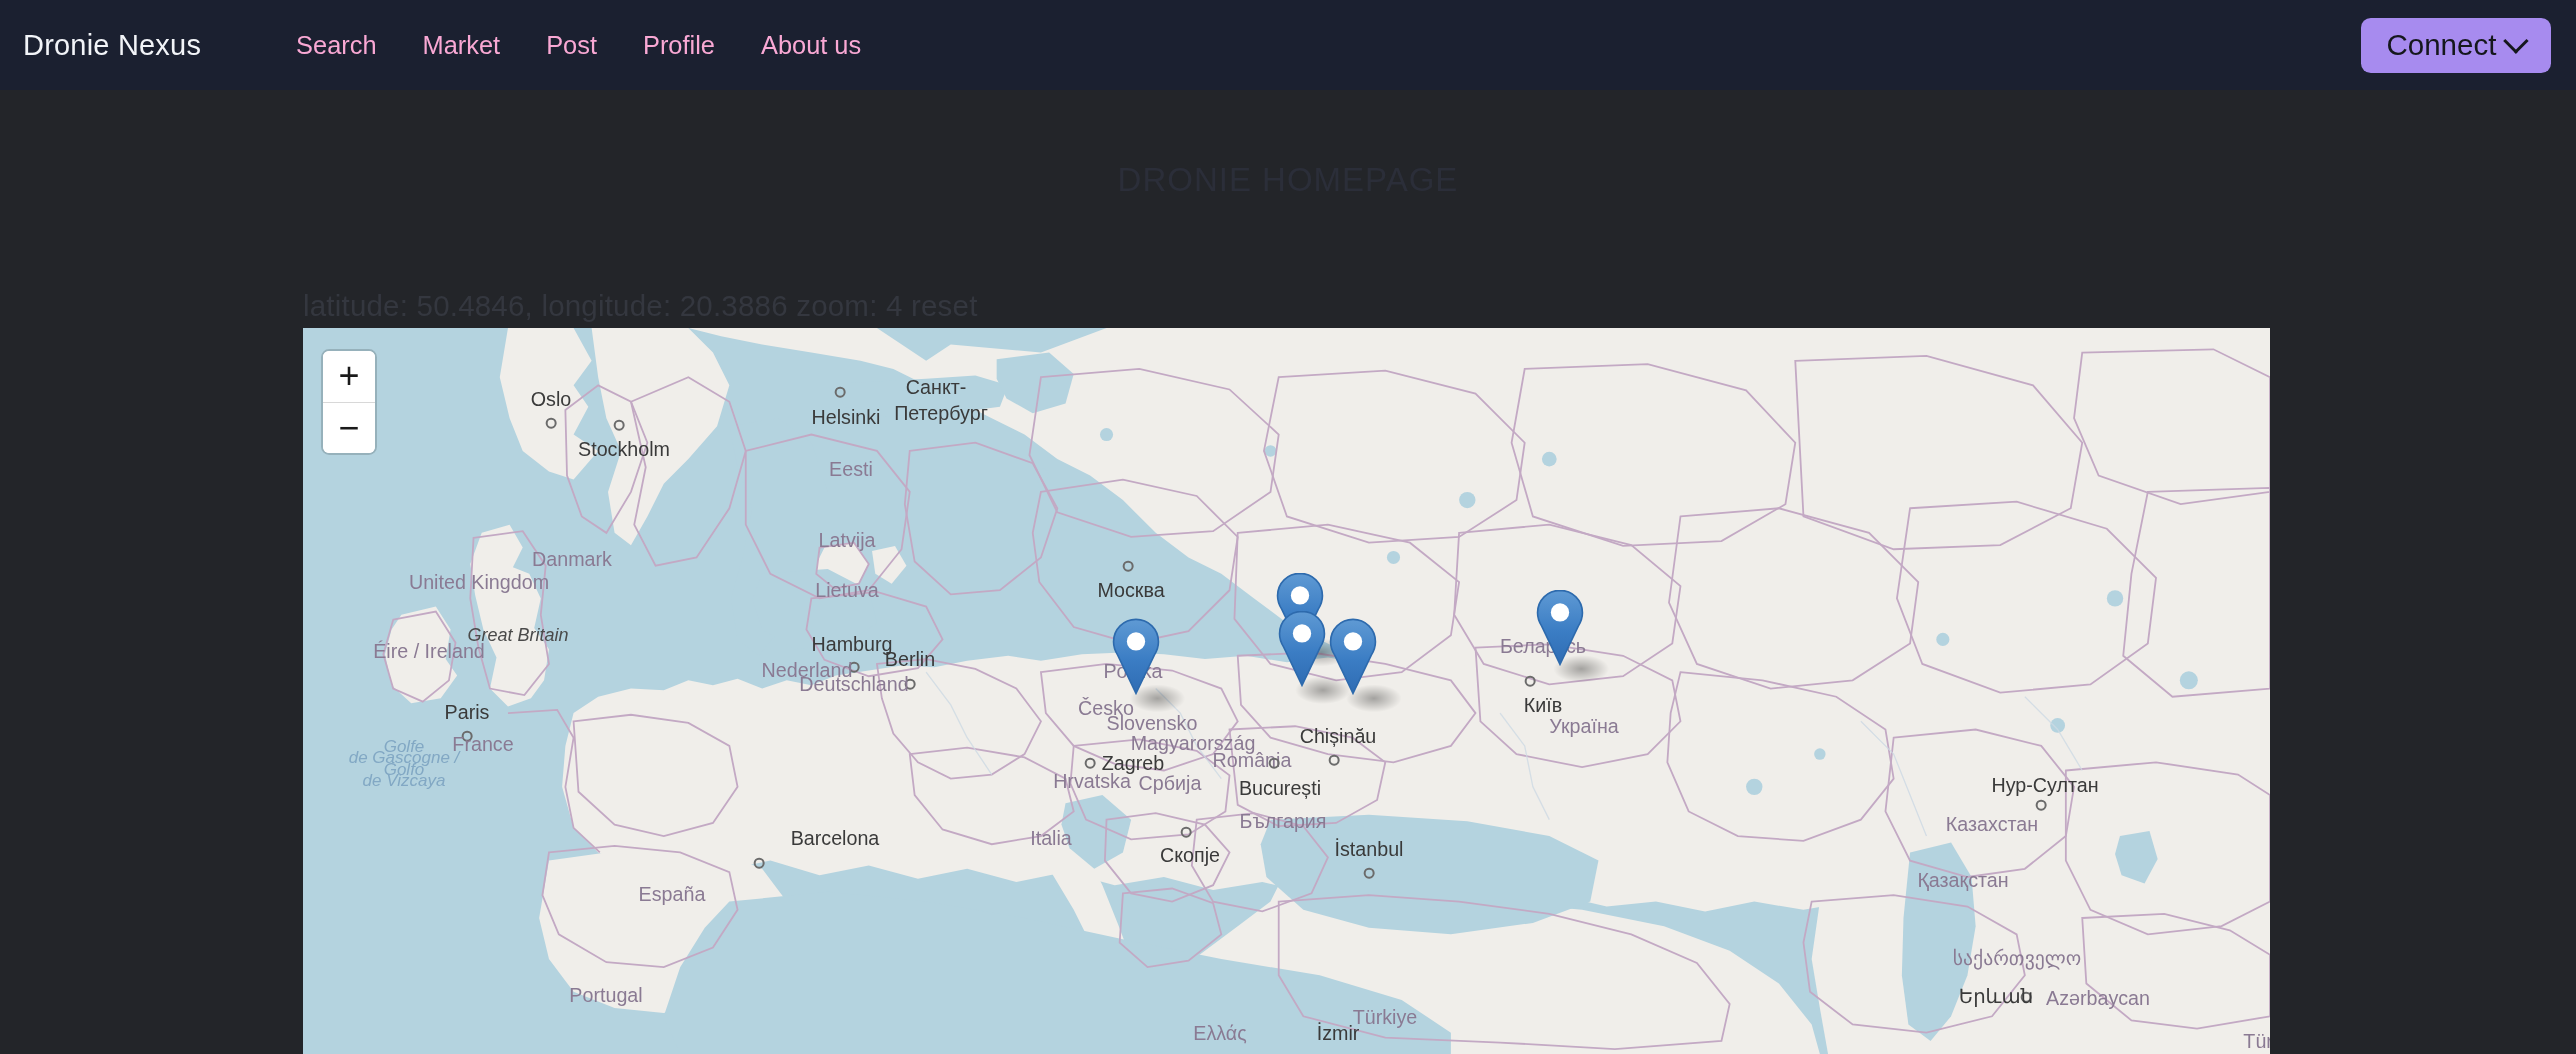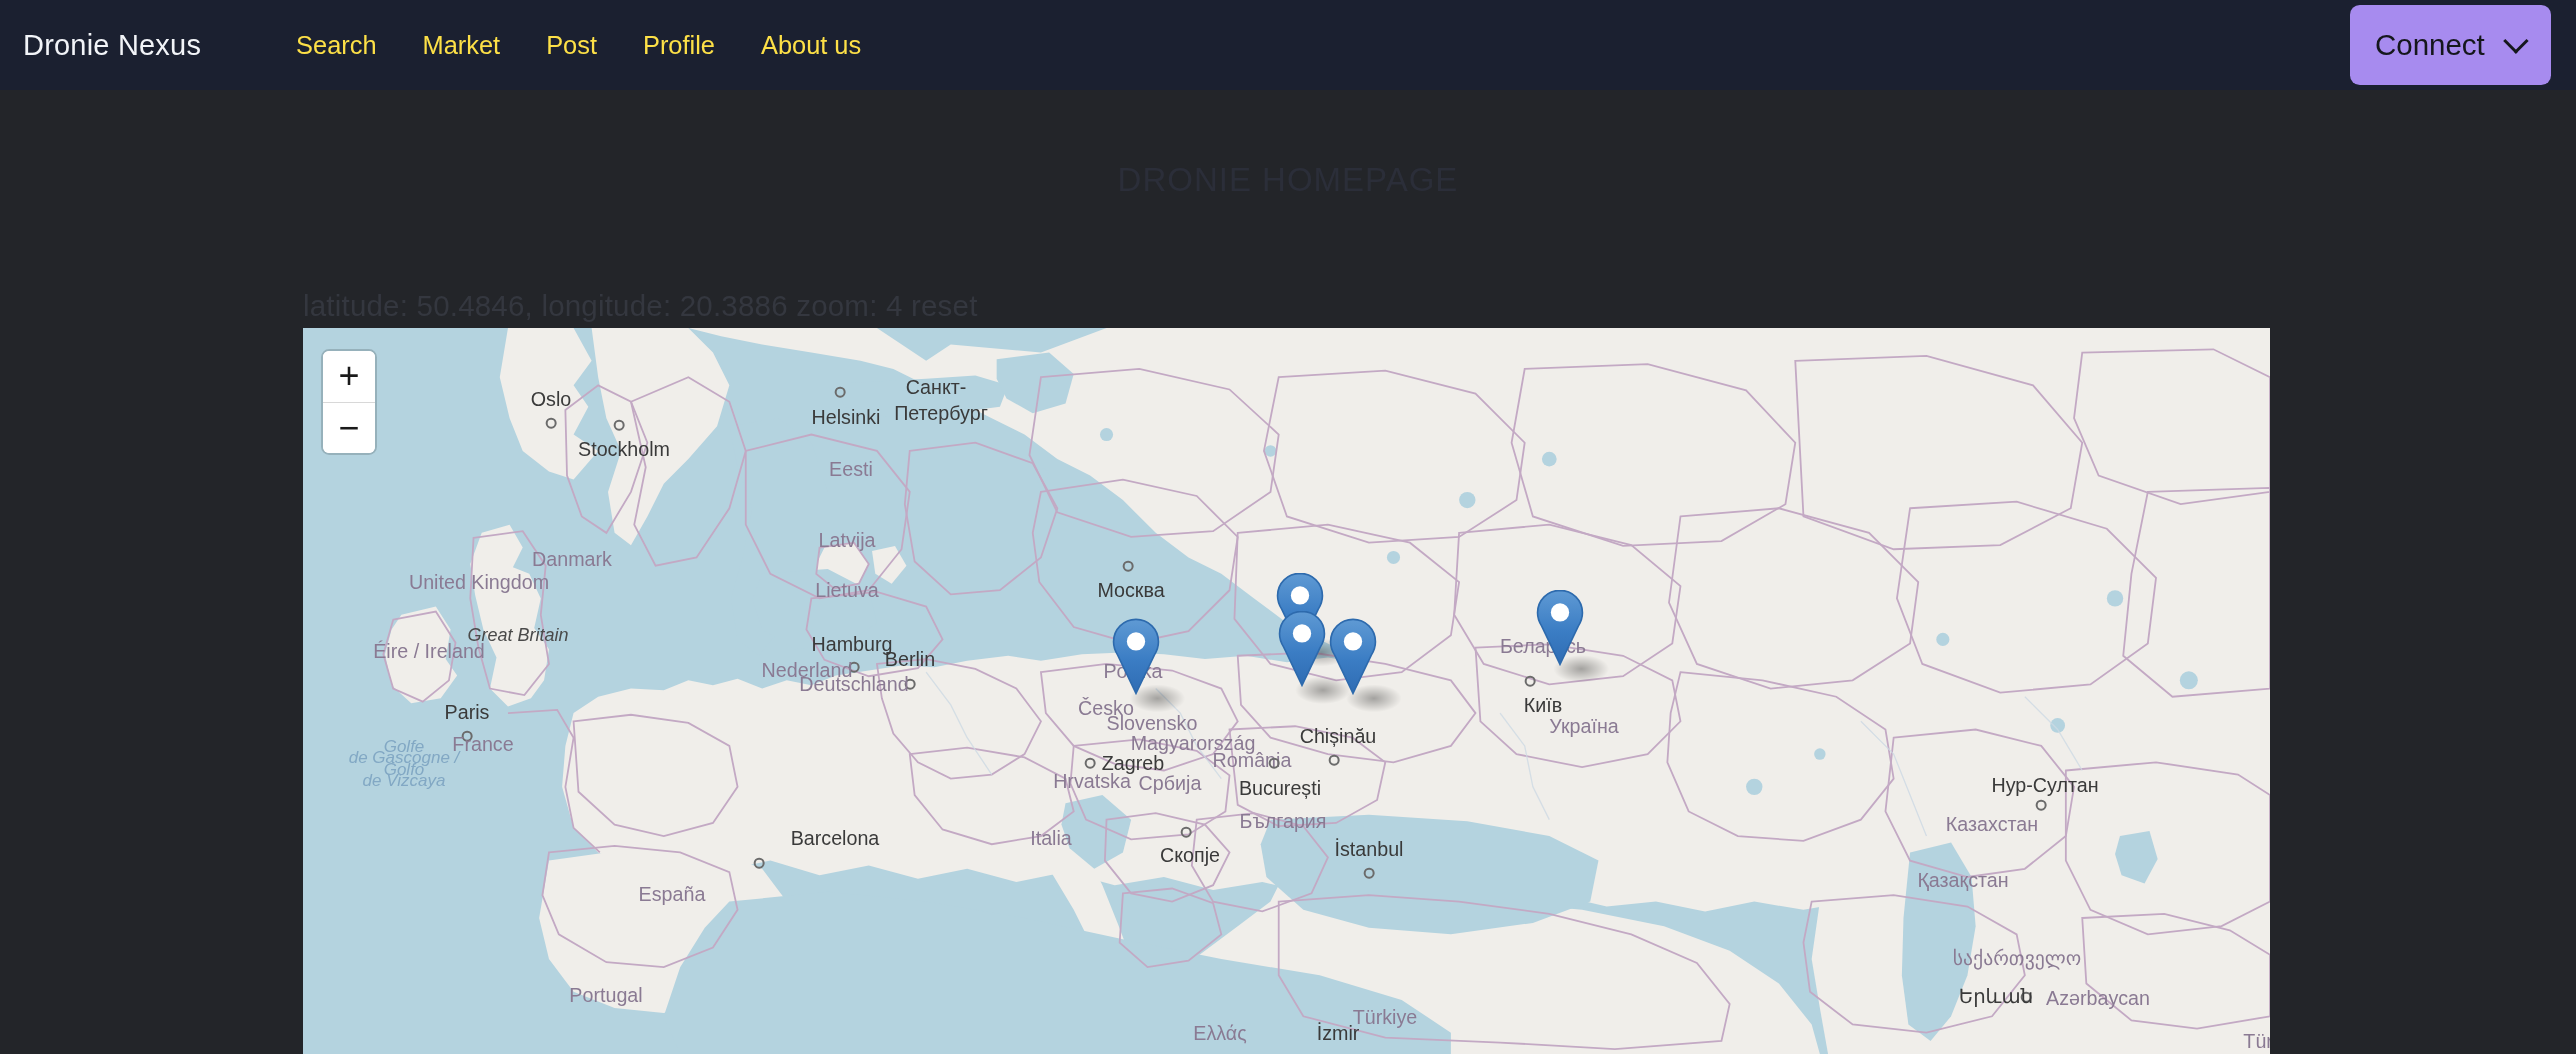--- a/index.html
+++ b/index.html
@@ -31,45 +31,45 @@
     letter-spacing: 0.2px;
     white-space: nowrap;
   }
   .nav-links {
     display: flex;
     align-items: center;
     margin-left: 72px;
     gap: 0;
   }
   .nav-link {
-    color: #fde047;
+    color: #f9a8d4;
     font-size: 25.4px;
     font-weight: 400;
     text-decoration: none;
     padding: 0 23px;
     white-space: nowrap;
     cursor: pointer;
   }
   .nav-spacer { flex: 1 1 auto; }
 
   .connect-btn {
     margin-right: 24.6px;
-    height: 80px;
+    height: 55px;
     min-width: 190px;
     background: #a78bef;
     color: #15171c;
     border: none;
     border-radius: 9.8px;
     font-family: "Liberation Sans", sans-serif;
     font-size: 29.5px;
     font-weight: 400;
     display: flex;
     align-items: center;
     justify-content: center;
-    gap: 21px;
+    gap: 9px;
     padding: 0 24.6px;
     cursor: pointer;
   }
   .chev {
     display: inline-block;
     width: 21px; height: 21px;
     position: relative;
     top: -4.1px;
   }
   .chev::before {

